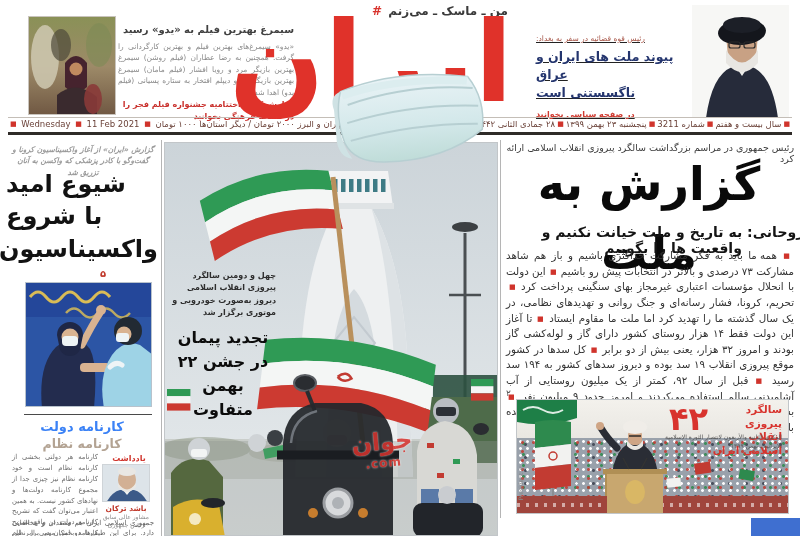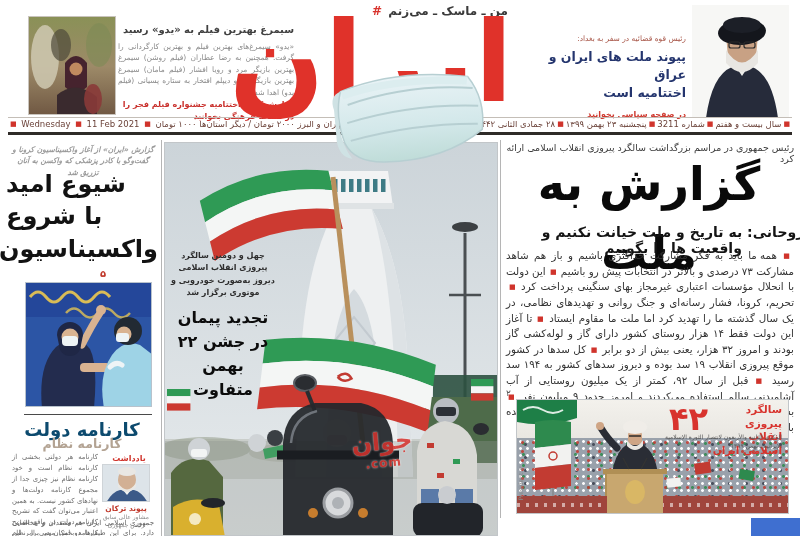--- a/index.html
+++ b/index.html
@@ -19,54 +19,54 @@
   .film-headline{font-size:10px;font-weight:bold;color:#404040;line-height:1.25;}
   .film-body{margin-top:4px;font-size:7.5px;color:#8a8a8a;line-height:1.55;text-align:justify;}
   .film-promo{margin-top:0;font-size:8px;font-weight:bold;color:#c9302c;line-height:1.6;}
 
   .tagline{left:352px;top:4px;width:176px;text-align:center;font-size:12px;font-weight:bold;color:#3a3a3a;direction:ltr;}
   .tagline .hash{color:#d8332d;margin-right:2px;}
   .logo{left:293px;top:-20px;width:220px;height:170px;text-align:center;
         font-size:112px;font-weight:bold;color:#e0322a;line-height:165px;z-index:4;}
   .mask-wrap{left:321px;top:66px;width:170px;height:104px;z-index:6;transform:rotate(-5deg);}
 
-  .iraq-text{left:536px;top:34px;width:150px;text-align:right;}
+  .iraq-text{left:536px;top:34px;width:150px;text-align:left;text-decoration:underline;}
   .iraq-kicker{font-size:7.5px;color:#a85648;}
   .iraq-headline{margin-top:5px;font-size:12.5px;font-weight:bold;color:#24356e;line-height:1.45;}
   .iraq-promo{margin-top:8px;font-size:8px;font-weight:bold;color:#cf3a30;}
   .raisi-photo{left:692px;top:5px;width:97px;height:113px;overflow:hidden;}
 
   .hairline{left:8px;right:8px;top:117px;height:1px;background:#c4beb7;}
   .dateline{top:119px;height:12px;font-size:8.5px;color:#6b4239;white-space:nowrap;}
   .dl-left{left:8px;direction:ltr;}
   .dl-right{right:8px;}
   .thick-rule{left:8px;right:8px;top:132px;height:3px;background:#2f2b28;z-index:3;}
 
   
   .vrule{width:1px;background:#b5b5b5;}
 
   
   .vax-kicker{left:10px;top:144px;width:146px;text-align:center;font-size:7.5px;font-weight:bold;color:#9a9a9a;line-height:1.5;font-style:italic;}
   .vax-headline{left:6px;top:168px;width:152px;text-align:left;font-size:24px;font-weight:bold;color:#121212;line-height:1.35;}
   .vax-pageref{left:100px;top:268px;font-size:10px;font-weight:bold;color:#c0392b;}
   .vax-photo{left:25px;top:282px;width:127px;height:125px;border:1px solid #b8c2cc;overflow:hidden;}
   .note-divider{left:24px;top:414px;width:128px;height:1px;background:#4a4a4a;}
-  .note-title1{left:8px;top:419px;width:148px;text-align:center;font-size:18px;font-weight:bold;color:#0c4a6e;}
+  .note-title1{left:8px;top:419px;width:148px;text-align:center;font-size:13px;font-weight:bold;color:#3b82f6;}
   .note-title2{left:8px;top:436px;width:148px;text-align:center;font-size:12.5px;font-weight:bold;color:#b3a393;}
   .note-label{left:104px;top:454px;width:50px;text-align:center;font-size:8px;font-weight:bold;color:#d0342c;}
   .note-portrait{left:102px;top:464px;width:48px;height:38px;border:1px solid #cfd4d8;overflow:hidden;}
   .note-body-top{left:12px;top:452px;width:86px;font-size:6.8px;color:#6b6b6b;line-height:1.6;text-align:justify;}
   .note-author{left:98px;top:504px;width:56px;text-align:center;font-size:7.5px;font-weight:bold;color:#c0392b;}
   .note-role{left:98px;top:513px;width:56px;text-align:center;font-size:6px;color:#8a8a8a;line-height:1.3;}
   .note-body-bottom{left:12px;top:518px;width:142px;font-size:7px;color:#5f5f5f;line-height:1.45;text-align:justify;}
 
   
   .main-photo{left:164px;top:142px;width:334px;height:394px;border:1px solid #c2c6c9;overflow:hidden;background:#d3d9dc;}
   .main-overlay{left:170px;top:250px;width:106px;z-index:5;text-align:center;}
-  .main-overlay .kicker{font-size:8px;font-weight:bold;color:#2e2e2e;line-height:1.55;text-align:center;}
+  .main-overlay .kicker{font-size:8px;font-weight:bold;color:#2e2e2e;line-height:1.55;text-align:right;margin-top:20px;}
   .main-overlay .headline{margin-top:6px;font-size:16px;font-weight:bold;color:#0c0c0c;line-height:1.5;}
   .watermark{left:352px;top:428px;z-index:5;transform:rotate(-5deg);text-align:center;color:#d8332d;
              text-shadow:0 0 2px rgba(255,255,255,.9);opacity:.85;}
   .watermark .fa{font-size:24px;font-weight:bold;}
   .watermark .latin{font-size:12px;font-weight:bold;letter-spacing:1px;direction:ltr;}
 
   
   .lead-kicker{left:504px;top:142px;width:290px;text-align:right;font-size:9.5px;color:#3c3c3c;}
   .lead-headline{left:502px;top:150px;width:294px;text-align:center;font-size:46px;font-weight:bold;color:#0a0a0a;line-height:1.5;}
   .lead-subhead{left:526px;top:224px;width:294px;text-align:center;font-size:14px;font-weight:bold;color:#141414;}
@@ -147,21 +147,21 @@
       <path d="M28,34 Q90,18 154,28" stroke="#b7cfd2" stroke-width="2" fill="none"></path>
       <path d="M26,52 Q90,38 158,46" stroke="#b7cfd2" stroke-width="2" fill="none"></path>
       <path d="M28,70 Q92,58 156,64" stroke="#b7cfd2" stroke-width="2" fill="none"></path>
       <path d="M22,20 Q78,8 150,16 L148,24 Q80,14 24,28 Z" fill="#dcedef"></path>
     </svg>
   </div>
 
   <div class="abs iraq-text rtl">
     <div class="iraq-kicker">رئیس قوه قضائیه در سفر به بغداد:</div>
     <div class="iraq-headline prelines">پیوند ملت های ایران و عراق
-اختتامیه است</div>
+ناگسستنی است</div>
     <div class="iraq-promo">در صفحه سیاسی بخوانید</div>
   </div>
 
   <div class="abs raisi-photo">
     <svg width="97" height="113" viewBox="0 0 97 113">
       <rect width="97" height="113" fill="#f7f7f5"></rect>
       <path d="M14,113 Q20,70 40,62 L50,68 L60,62 Q80,70 86,113 Z" fill="#262b3a"></path>
       <path d="M44,62 L50,71 L56,62 L50,59 Z" fill="#ededea"></path>
       <path d="M34,30 Q50,22 66,30 L64,52 Q50,66 36,52 Z" fill="#c8a184"></path>
       <path d="M34,45 Q50,70 66,45 L66,58 Q50,76 34,58 Z" fill="#e8e6e2"></path>
@@ -227,21 +227,21 @@
       <rect width="48" height="38" fill="#dde4e9"></rect>
       <path d="M3,38 Q9,27 17,25 L31,25 Q39,27 45,38 Z" fill="#3c5a88"></path>
       <path d="M20,25 L24,30 L28,25 Z" fill="#f2f2f0"></path>
       <ellipse cx="24" cy="15" rx="9" ry="11" fill="#d2b094"></ellipse>
       <ellipse cx="24" cy="6.5" rx="9" ry="4.5" fill="#e9e7e3"></ellipse>
       <path d="M15,18 Q24,31 33,18 L33,22 Q24,32 15,22 Z" fill="#e9e7e3"></path>
     </svg>
   </div>
 
   <div class="abs note-body-top rtl">کارنامه هر دولتی بخشی از کارنامه نظام است و خود کارنامه نظام نیز چیزی جدا از مجموع کارنامه دولت‌ها و نهادهای کشور نیست. به همین اعتبار می‌توان گفت که تشریح کارنامه دولت در واقع تشریح کارنامه بخش مهمی از نظام است. بی‌شک هر کارنامه‌ای و از جمله کارنامه دولت‌های مختلف</div>
-  <div class="abs note-author rtl">پیوند ترکان</div>
+  <div class="abs note-author rtl">باشد ترکان</div>
   <div class="abs note-role prelines rtl">مشاور عالی سابق
 رئیس جمهوری</div>
   <div class="abs note-body-bottom rtl">جمهوری اسلامی ایران هم منتقدان و مخالفانی دارد. برای این طیف‌ها دو امکان در برابر این کارنامه‌ها قابل</div>
 
   <div class="abs main-photo">
     <svg width="334" height="394" viewBox="0 0 334 394">
       <defs>
         <linearGradient id="gsky" x1="0" y1="0" x2="0" y2="1">
           <stop offset="0" stop-color="#ccd4d9"></stop>
             <stop offset="1" stop-color="#e7ebed"></stop>

